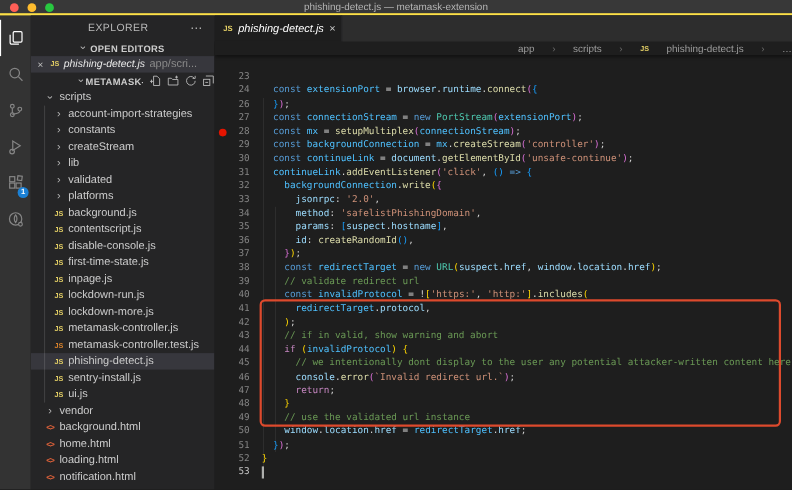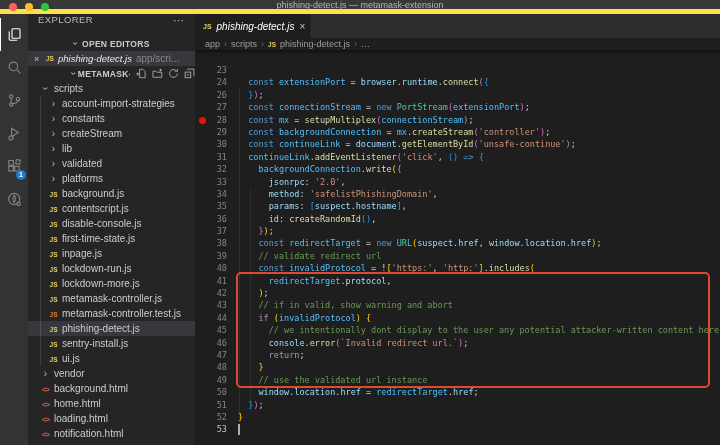--- a/index.html
+++ b/index.html
@@ -1,21 +1,21 @@
 <!DOCTYPE html>
 <html><head>
 <meta charset="utf-8">
 <style>
   * { box-sizing: border-box; margin: 0; padding: 0; }
   html,body { width:720px; height:445px; overflow:hidden; background:#1e1e1e;
     font-family:"Liberation Sans", sans-serif; -webkit-font-smoothing:antialiased; }
 
   
   .titlebar { height:14px; background:#383838; position:relative; display:flex;
-    align-items:center; justify-content:center; border-bottom:5px solid #fde047; }
+    align-items:center; justify-content:center; border-bottom:2px solid #fde047; }
   .lights { position:absolute; left:9px; top:3px; display:flex; gap:8px; }
   .light { width:8px; height:8px; border-radius:50%; }
   .win-title { font-size:9px; color:#b5b5b5; }
 
   
   .main { display:flex; height:431px; }
 
   
   .activitybar { width:28px; background:#333333; display:flex; flex-direction:column;
     align-items:center; padding-top:4px; flex-shrink:0; }
@@ -23,21 +23,21 @@
     color:#858585; position:relative; }
   .ab-item.active { color:#ffffff; border-left:1.5px solid #ffffff; }
   .ab-item svg { width:15px; height:15px; stroke:currentColor; fill:none; stroke-width:1.1; }
   .ab-badge { position:absolute; right:2px; bottom:3px; min-width:10px; height:10px;
     border-radius:50%; background:#1b80d4; color:#fff; font-size:7px; line-height:10px;
     text-align:center; font-weight:bold; }
 
   
   .sidebar { width:167px; background:#252526; flex-shrink:0; color:#cccccc; overflow:hidden;
     position:relative; }
-  .sb-header { height:22px; display:flex; align-items:flex-start; padding:0 10px; }
+  .sb-header { height:22px; display:flex; align-items:center; padding:0 10px;margin-left:42px; }
   .sb-header .lbl { font-size:9.5px; color:#bbbbbb; letter-spacing:.4px; flex:1; }
   .sb-more { color:#b5b5b5; font-size:11px; letter-spacing:1px; }
   .section-head { height:15px; display:flex; align-items:center; gap:2px; padding-left:3px;
     font-size:8.5px; font-weight:bold; color:#cccccc; letter-spacing:.3px;margin-left:40px; }
   .chev { display:inline-block; color:#b5b5b5; font-size:10px; font-weight:normal; width:9px;
     text-align:center; }
   .chev.open { transform:rotate(90deg); }
   .oe-item { height:15px; display:flex; align-items:center; padding-left:6px; gap:4px;
     background:#37373d; }
   .oe-close { color:#c0c0c0; font-size:9px; width:8px; }
@@ -61,23 +61,23 @@
   .ti .label { margin-left:2px; }
 
   
   .editor { flex:1; position:relative; background:#1e1e1e; overflow:hidden; }
   .tabstrip { height:24px; background:#2d2d2d; display:flex; }
   .tab { width:116px; background:#1e1e1e; display:flex; align-items:center; gap:5px;
     padding:0 8px; border-right:1px solid #252526; }
   .tab .tab-chip { font-size:7px; font-weight:bold; color:#e3cf65; }
   .tab-label { font-size:10px; font-style:italic; color:#ffffff; flex:1; white-space:nowrap; }
   .tab-close { font-size:10px; color:#c5c5c5; }
-  .breadcrumb { height:12px; background:#1e1e1e; display:flex; align-items:center; gap:4px;
+  .breadcrumb { height:12px; background:#1e1e1e; display:flex; align-items:center; gap:16px;
     padding-left:10px; font-size:9px; color:#9d9d9d; position:relative; z-index:3;
-    box-shadow:0 2px 3px rgba(0,0,0,.45); }
+    box-shadow:0 2px 3px rgba(0,0,0,.45);justify-content:flex-end; }
   .bc-sep { color:#6e6e6e; font-size:9px; }
   .bc-chip { font-size:6.5px; font-weight:bold; color:#e3cf65; }
 
   .code { position:absolute; top:50px; left:0; right:0; bottom:0;
     font-family:"DejaVu Sans Mono", monospace; font-size:8.5px; line-height:12.4px;
     font-weight:500; }
   .crow { height:12.4px; display:flex; position:relative; }
   .lnum { width:32px; text-align:right; color:#858585; flex-shrink:0;
     font-family:"DejaVu Sans Mono", monospace; }
   .lnum.cur { color:#c6c6c6; }

